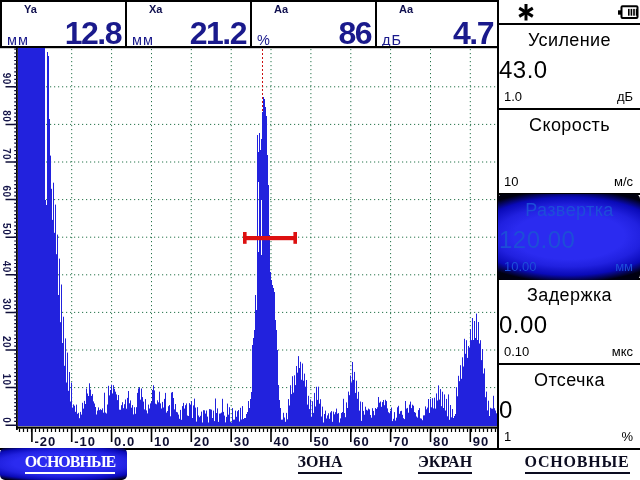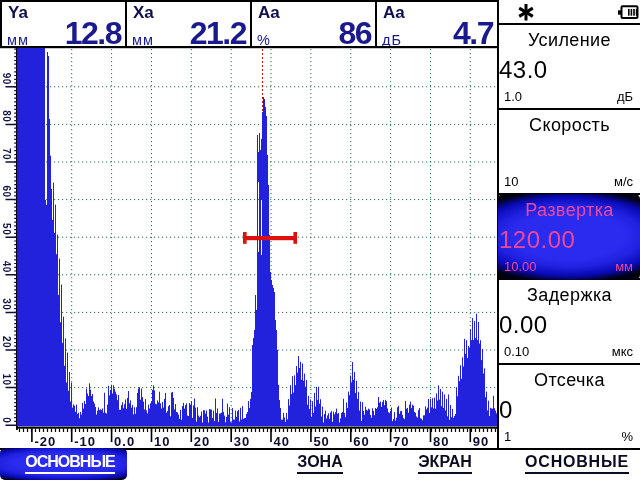--- a/index.html
+++ b/index.html
@@ -1,37 +1,37 @@
 <!DOCTYPE html>
 <html><head><meta charset="utf-8">
 <style>
 *{margin:0;padding:0;box-sizing:border-box;}
 html,body{width:640px;height:480px;background:#fff;overflow:hidden;}
 body{font-family:"Liberation Sans",sans-serif;position:relative;}
 .topline{position:absolute;left:0;top:0;width:640px;height:2px;background:#000;}
 .tbl{position:absolute;top:0;width:2px;height:48px;background:#000;}
 .tbb{position:absolute;left:0;top:46px;width:499px;height:2.2px;background:#000;}
 .cell{position:absolute;top:0;height:46px;}
-.clab{position:absolute;left:6px;top:3px;font-size:17px;font-weight:bold;color:#10104f;}
+.clab{position:absolute;left:22px;top:3px;font-size:11px;font-weight:bold;color:#10104f;}
 .cunit{position:absolute;left:5px;top:31.5px;font-size:14.5px;color:#1a1a8c;letter-spacing:1px;}
 .cval{position:absolute;right:3px;top:15px;font-size:32px;font-weight:bold;color:#1a1a8c;letter-spacing:-1.5px;}
 .plot{position:absolute;left:0;top:46px;}
 .panel{position:absolute;left:497px;top:0;width:143px;height:450px;background:#fff;padding-left:24px;}
 .pvl{position:absolute;left:0;top:0;width:2.2px;height:450px;background:#000;}
 .ph{position:absolute;left:0;width:143px;height:1.8px;background:#000;}
 .pb{position:absolute;left:2px;width:141px;height:85px;}
 .pl{position:absolute;left:0;width:100%;top:7px;text-align:center;font-size:18px;letter-spacing:0.4px;}
 .pv{position:absolute;left:0;width:100%;top:33px;text-align:left;font-size:24px;letter-spacing:0.5px;}
 .plo{position:absolute;left:5px;top:66px;font-size:13px;}
 .pun{position:absolute;right:7px;top:66px;font-size:13px;}
 .selbg{position:absolute;left:1px;width:142px;height:86px;border-radius:5px;
 background:radial-gradient(ellipse 78% 54% at 50% 49%,#2b2bf0 50%,#2121e0 66%,#0a0ab8 84%,#000010 100%);}
 .hdrsym{position:absolute;left:497px;top:0;width:143px;height:23px;}
 .mline{position:absolute;left:0;top:447.5px;width:640px;height:2px;background:#000;}
-.menu{position:absolute;left:0;top:449.5px;width:548px;height:30.5px;background:#fff;}
+.menu{position:absolute;left:0;top:449.5px;width:548px;height:30.5px;background:#fff;font-family:Liberation Serif, serif;}
 .mselbg{position:absolute;left:0;top:-1.5px;width:127px;height:32px;border-radius:5px;
 background:radial-gradient(ellipse 78% 62% at 50% 48%,#2b2bf0 50%,#2121e0 66%,#0a0ab8 84%,#000010 100%);}
 .mi{position:absolute;top:-1.5px;height:30px;text-align:center;font-size:16px;font-weight:bold;color:#0c0c20;line-height:28px;}
 .mi span{display:inline-block;line-height:normal;padding-bottom:1px;border-bottom:2px solid #0c0c20;}
 .msel{color:#fff;}
 .msel span{border-bottom:2px solid #fff;}
 </style></head>
 <body>
 <div class="topline"></div>
 <div class="tbl" style="left:0;"></div>
@@ -137,21 +137,21 @@
 <div class="pv">43.0</div>
 <div class="plo">1.0</div>
 <div class="pun">дБ</div>
 </div>
 <div class="pb " style="top:108px;color:#000;">
 <div class="pl">Скорость</div>
 <div class="plo">10</div>
 <div class="pun">м/с</div>
 </div>
     <div class="selbg" style="top:193.5px;"></div>
-<div class="pb sel" style="top:193px;color:#ec4899;">
+<div class="pb sel" style="top:193px;color:#1d4ed8;">
 <div class="pl">Развертка</div>
 <div class="pv">120.00</div>
 <div class="plo">10.00</div>
 <div class="pun">мм</div>
 </div>
 <div class="pb " style="top:278px;color:#000;">
 <div class="pl">Задержка</div>
 <div class="pv">0.00</div>
 <div class="plo">0.10</div>
 <div class="pun">мкс</div>

